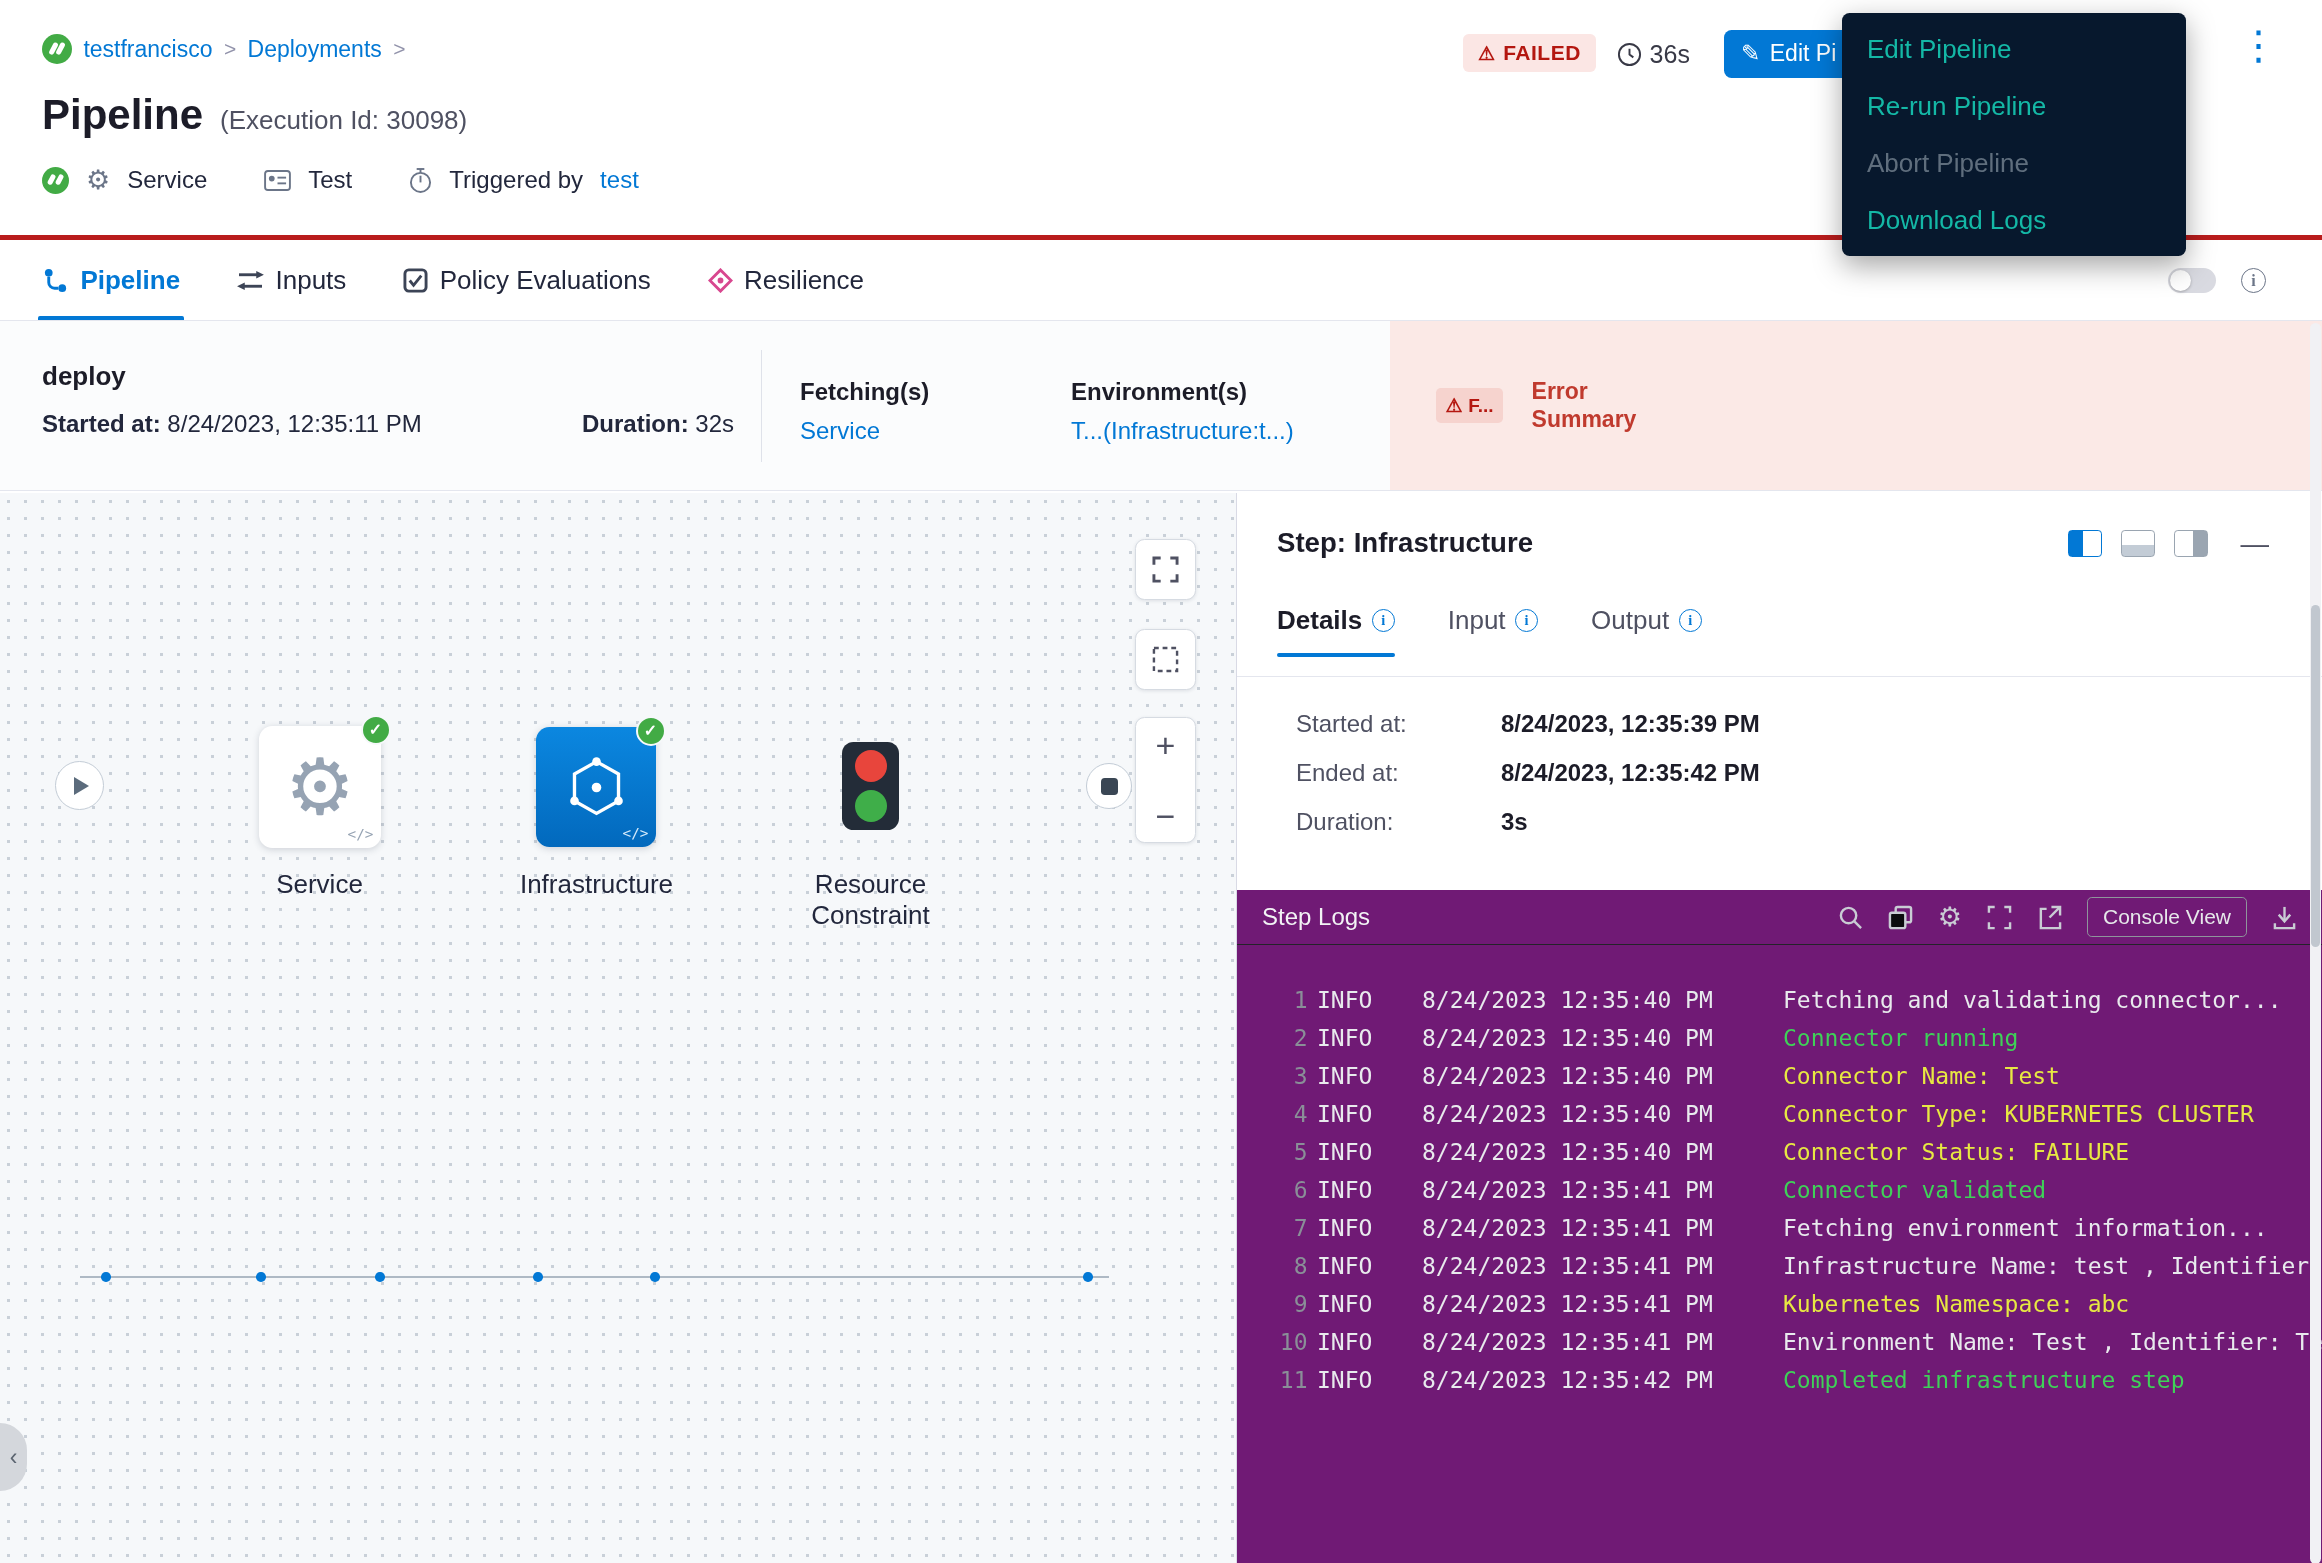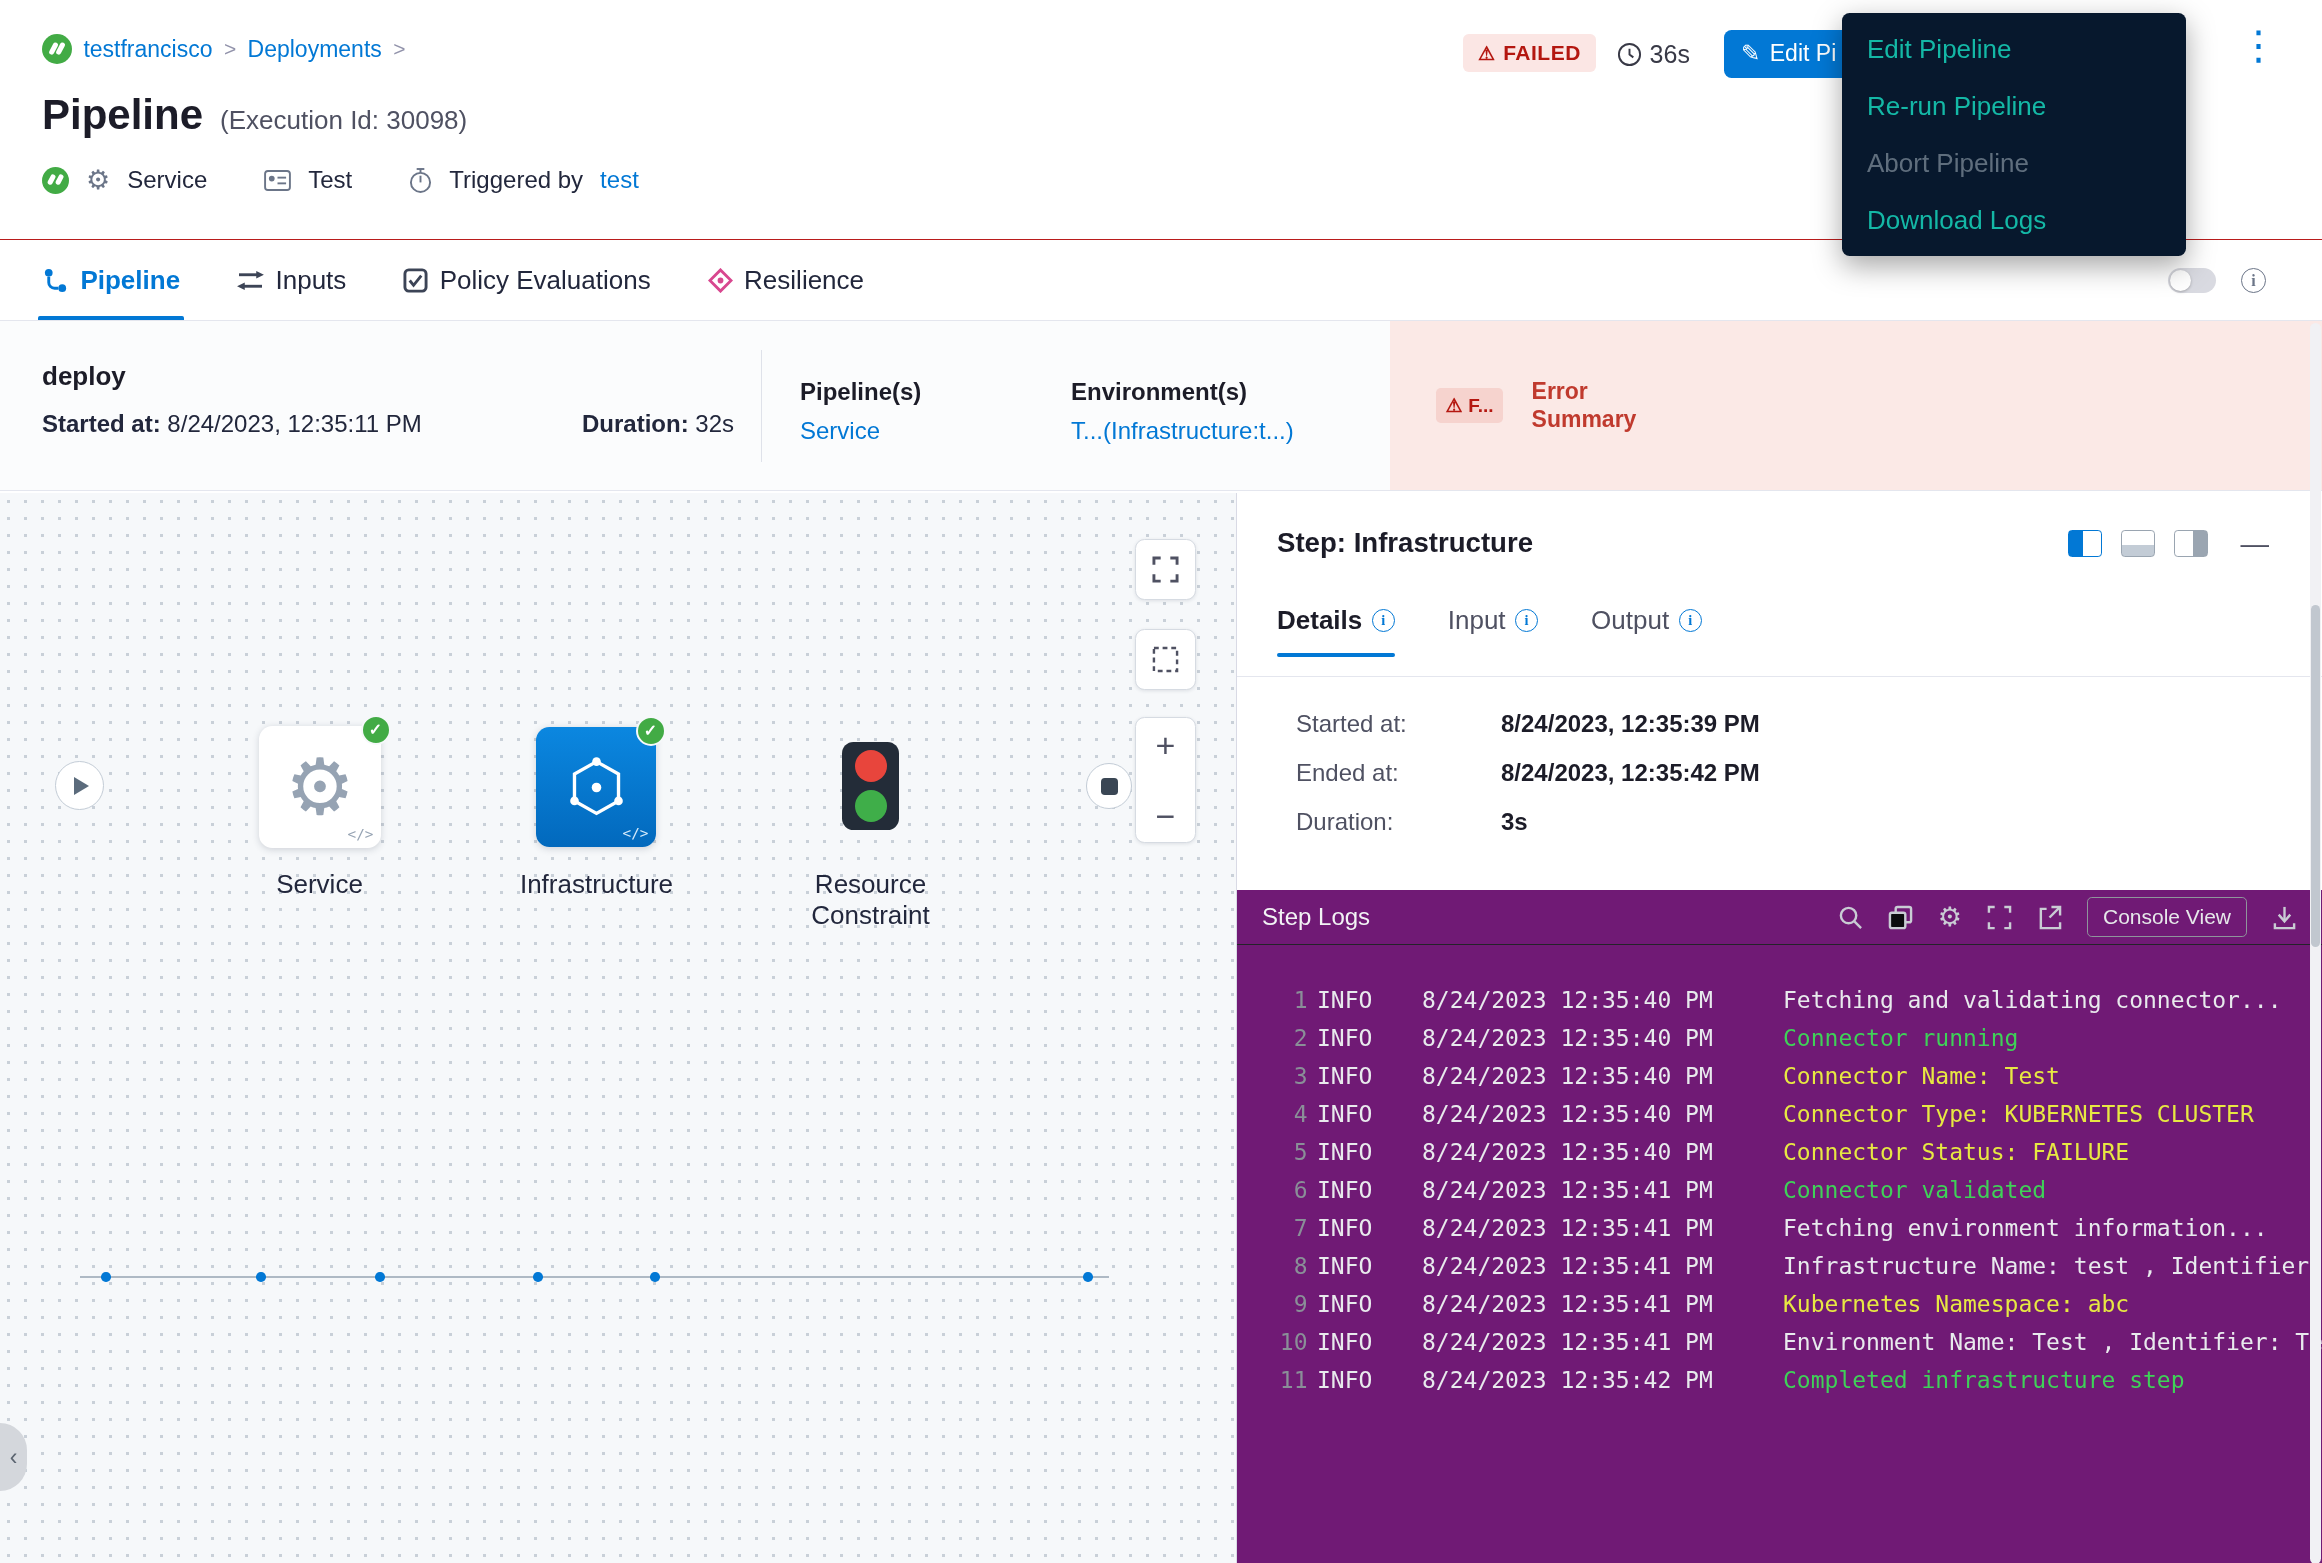--- a/index.html
+++ b/index.html
@@ -2,21 +2,21 @@
 <html style="font-size:15px"><head>
 <meta charset="utf-8">
 <style>
   * { margin:0; padding:0; box-sizing:border-box; }
   html,body { width:2323px; height:1564px; }
   body {
     position:relative; overflow:hidden; background:#ffffff;
     font-family:"Liberation Sans", sans-serif; color:#22222a;
   }
   
-  .top-header { position:absolute; left:0; top:0; width:2323px; height:240px; background:#fff; border-bottom:1px solid #b91c1c; }
+  .top-header { position:absolute; left:0; top:0; width:2323px; height:240px; background:#fff; border-bottom:5px solid #b91c1c; }
   .breadcrumb { position:absolute; left:42px; top:34px; display:flex; align-items:center; gap:11.4px; font-size:23px; }
   .breadcrumb a { color:#0278d5; text-decoration:none; cursor:pointer; }
   .crumb-sep { color:#9293ab; font-size:21px; }
   .module-icon { width:30px; height:30px; border-radius:50%; background:#42ab45; display:inline-flex; align-items:center; justify-content:center; flex:0 0 auto; }
   .module-icon .bar { width:4.8px; height:13.3px; background:#fff; border-radius:2.9px; transform:rotate(28deg); margin:0 1.4px; display:inline-block; }
   .title-row { position:absolute; left:42px; top:91px; display:flex; align-items:baseline; gap:17px; }
   .page-title { font-size:42px; font-weight:700; color:#1c1c28; }
   .exec-id { font-size:26px; color:#4f5162; }
   .meta-row { position:absolute; left:42px; top:164px; display:flex; align-items:center; gap:17px; font-size:24px; color:#22273c; }
   .meta-ico { color:#6b7588; display:inline-flex; align-items:center; }
@@ -244,21 +244,21 @@
   <div class="stage-left">
     <div class="stage-name">deploy</div>
     <div class="stage-times">
       <b>Started at:</b> <span>8/24/2023, 12:35:11 PM</span>
     </div>
     <div class="stage-dur">
       <b>Duration:</b> <span>32s</span>
     </div>
     <div class="stage-divider"></div>
     <div class="svc-col" style="left:800px;">
-      <div class="col-label">Pipeline(s)</div>
+      <div class="col-label">Fetching(s)</div>
       <div class="col-value">Service</div>
     </div>
     <div class="svc-col" style="left:1071px;">
       <div class="col-label">Environment(s)</div>
       <div class="col-value"><span>T...</span><span>(Infrastructure:t...)</span></div>
     </div>
   </div>
   <div class="stage-error">
     <span class="err-badge">
         <span class="warn-glyph">⚠</span>

